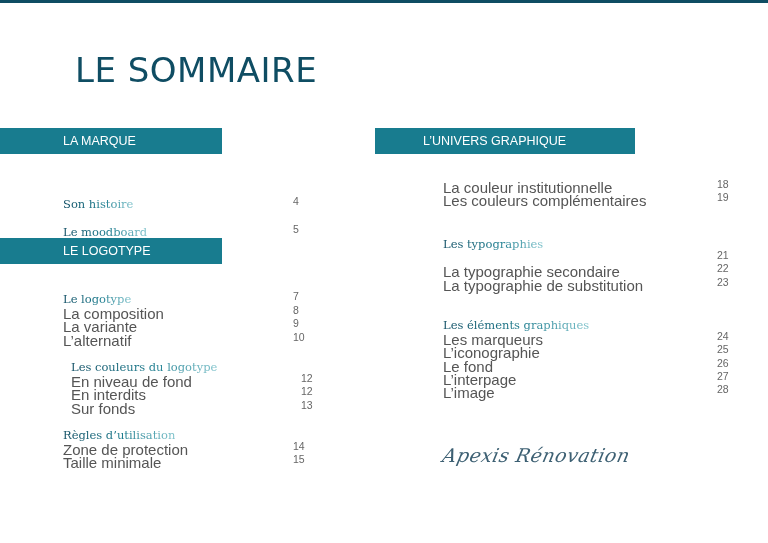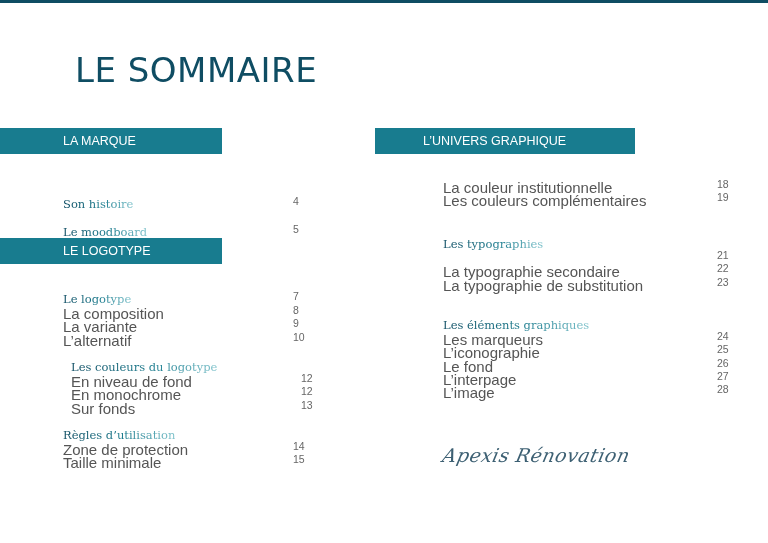--- a/index.html
+++ b/index.html
@@ -98,21 +98,21 @@
 
 <div class="section left" style="left:71px; top:356px; width:260px;">
   <div class="hrow">
     <span class="heading">Les couleurs du logotype</span>
   </div>
   <div class="row">
     <span class="lbl">En niveau de fond</span>
     <span class="num">12</span>
   </div>
   <div class="row">
-    <span class="lbl">En monochrome</span>
+    <span class="lbl">En interdits</span>
     <span class="num">12</span>
   </div>
   <div class="row">
     <span class="lbl">Sur fonds</span>
     <span class="num">13</span>
   </div>
 </div>
 
 <div class="section left" style="left:63px; top:424px; width:260px;">
   <div class="hrow">

